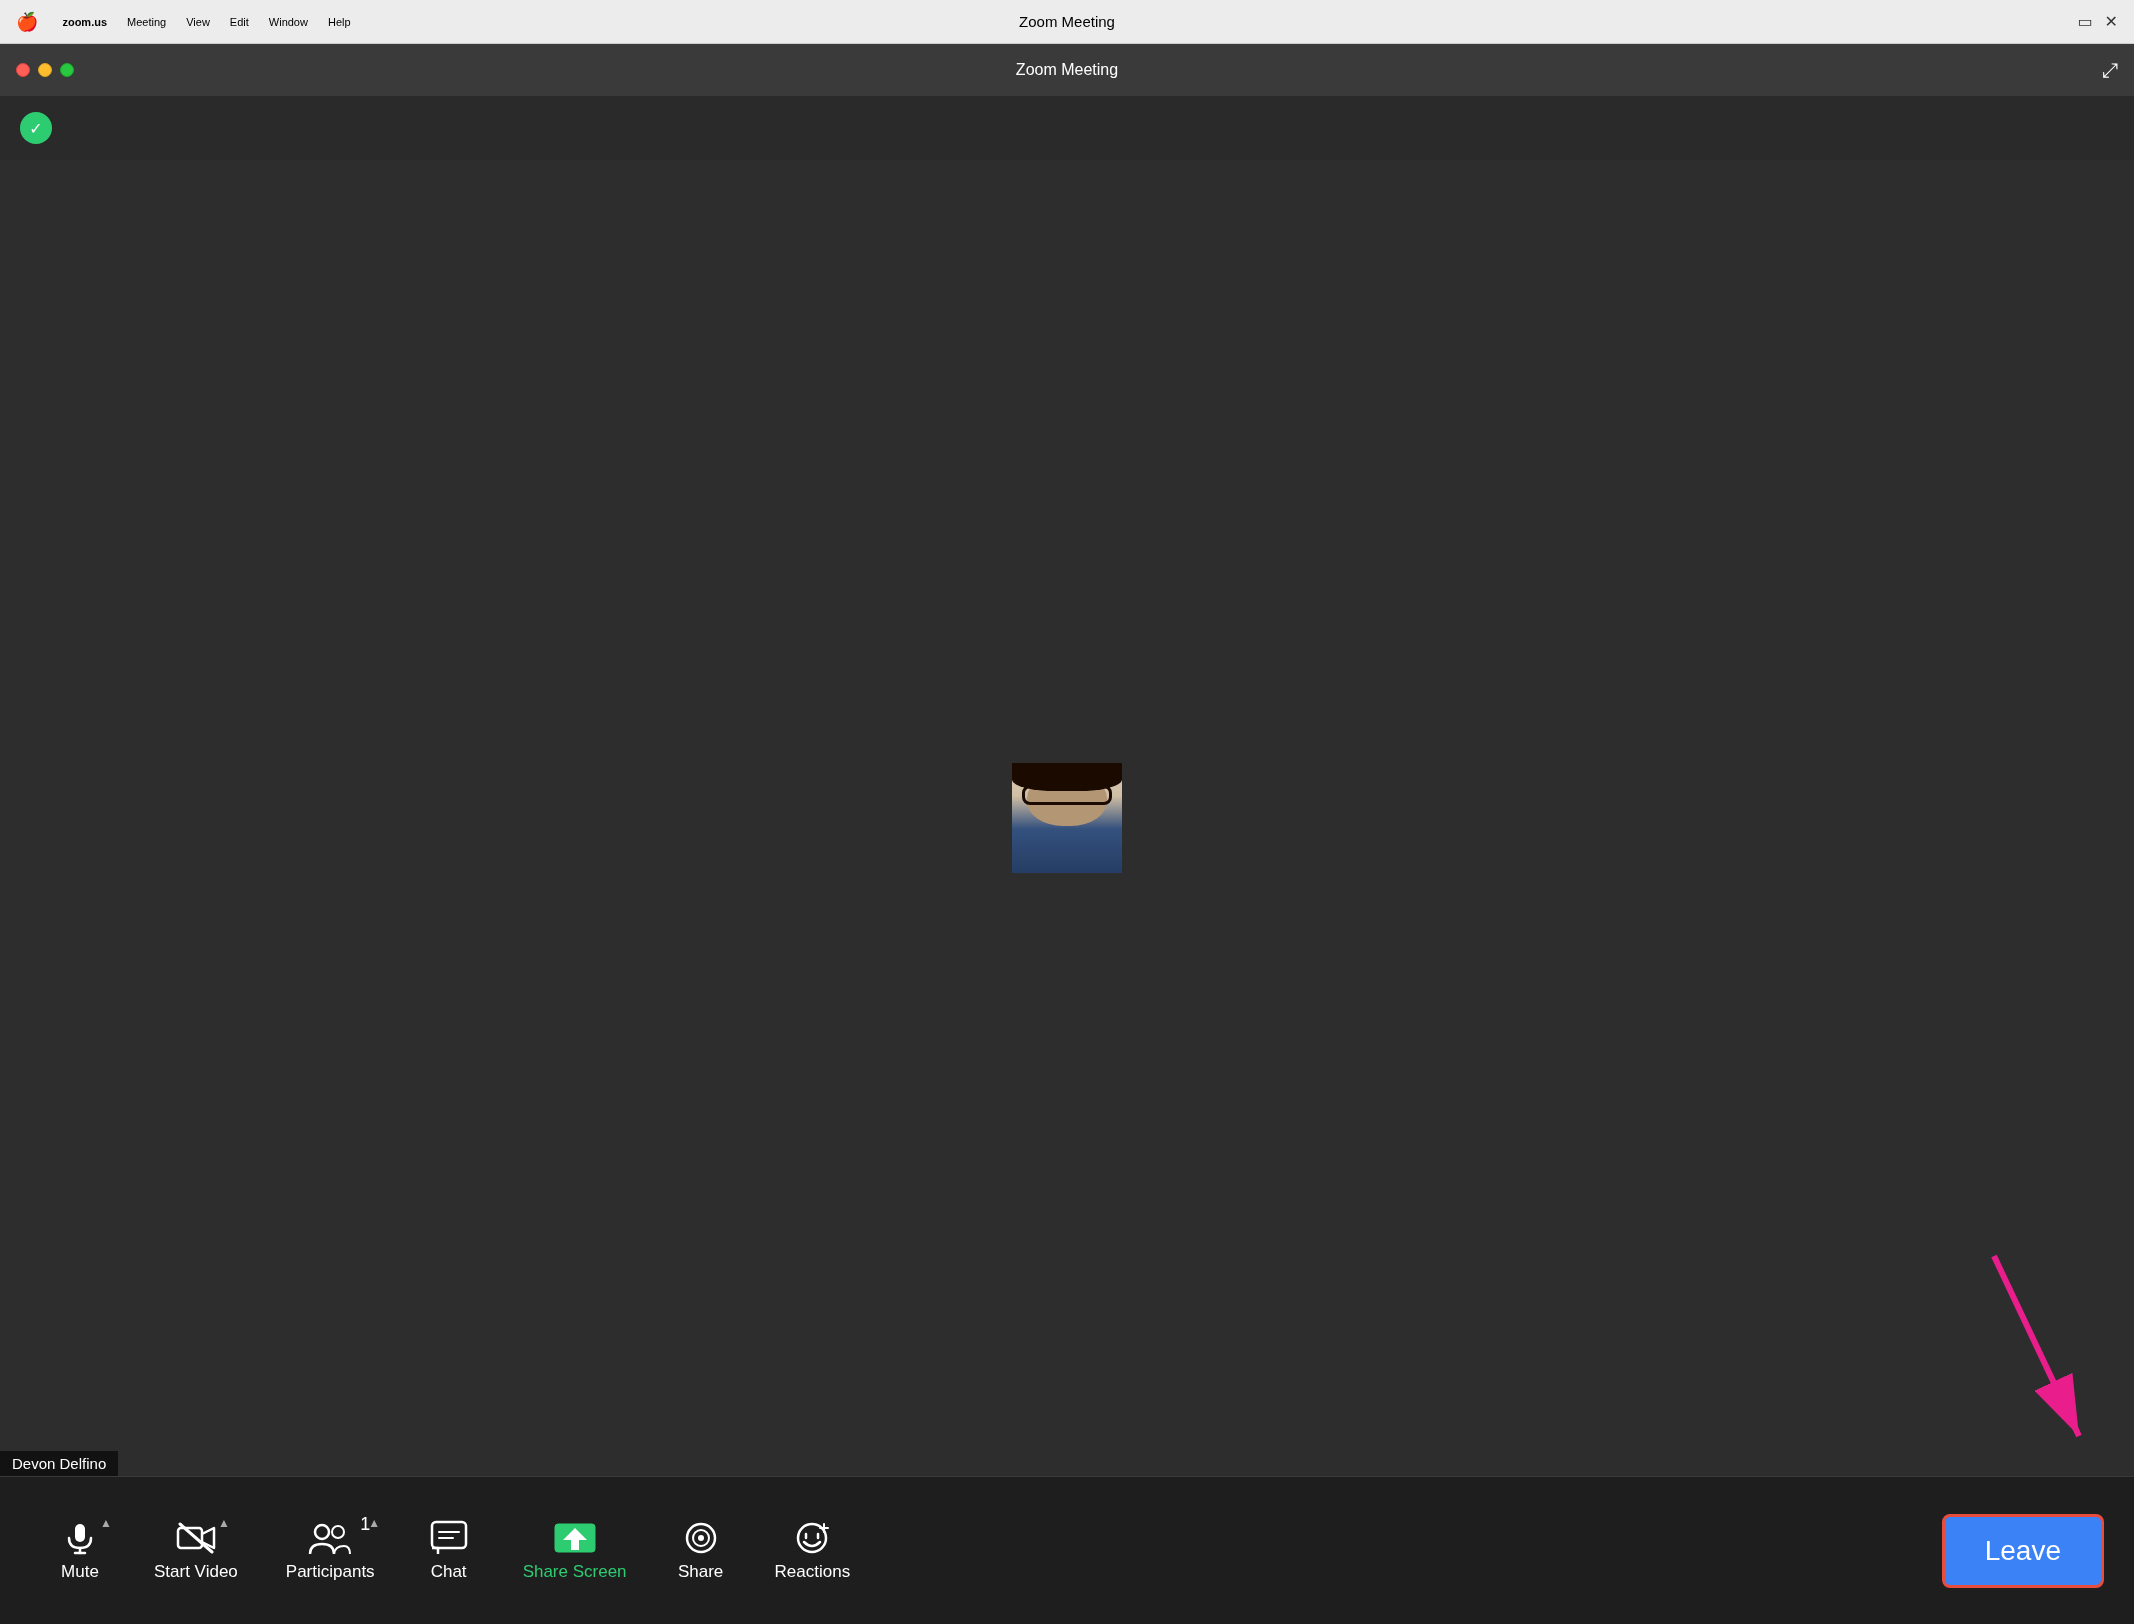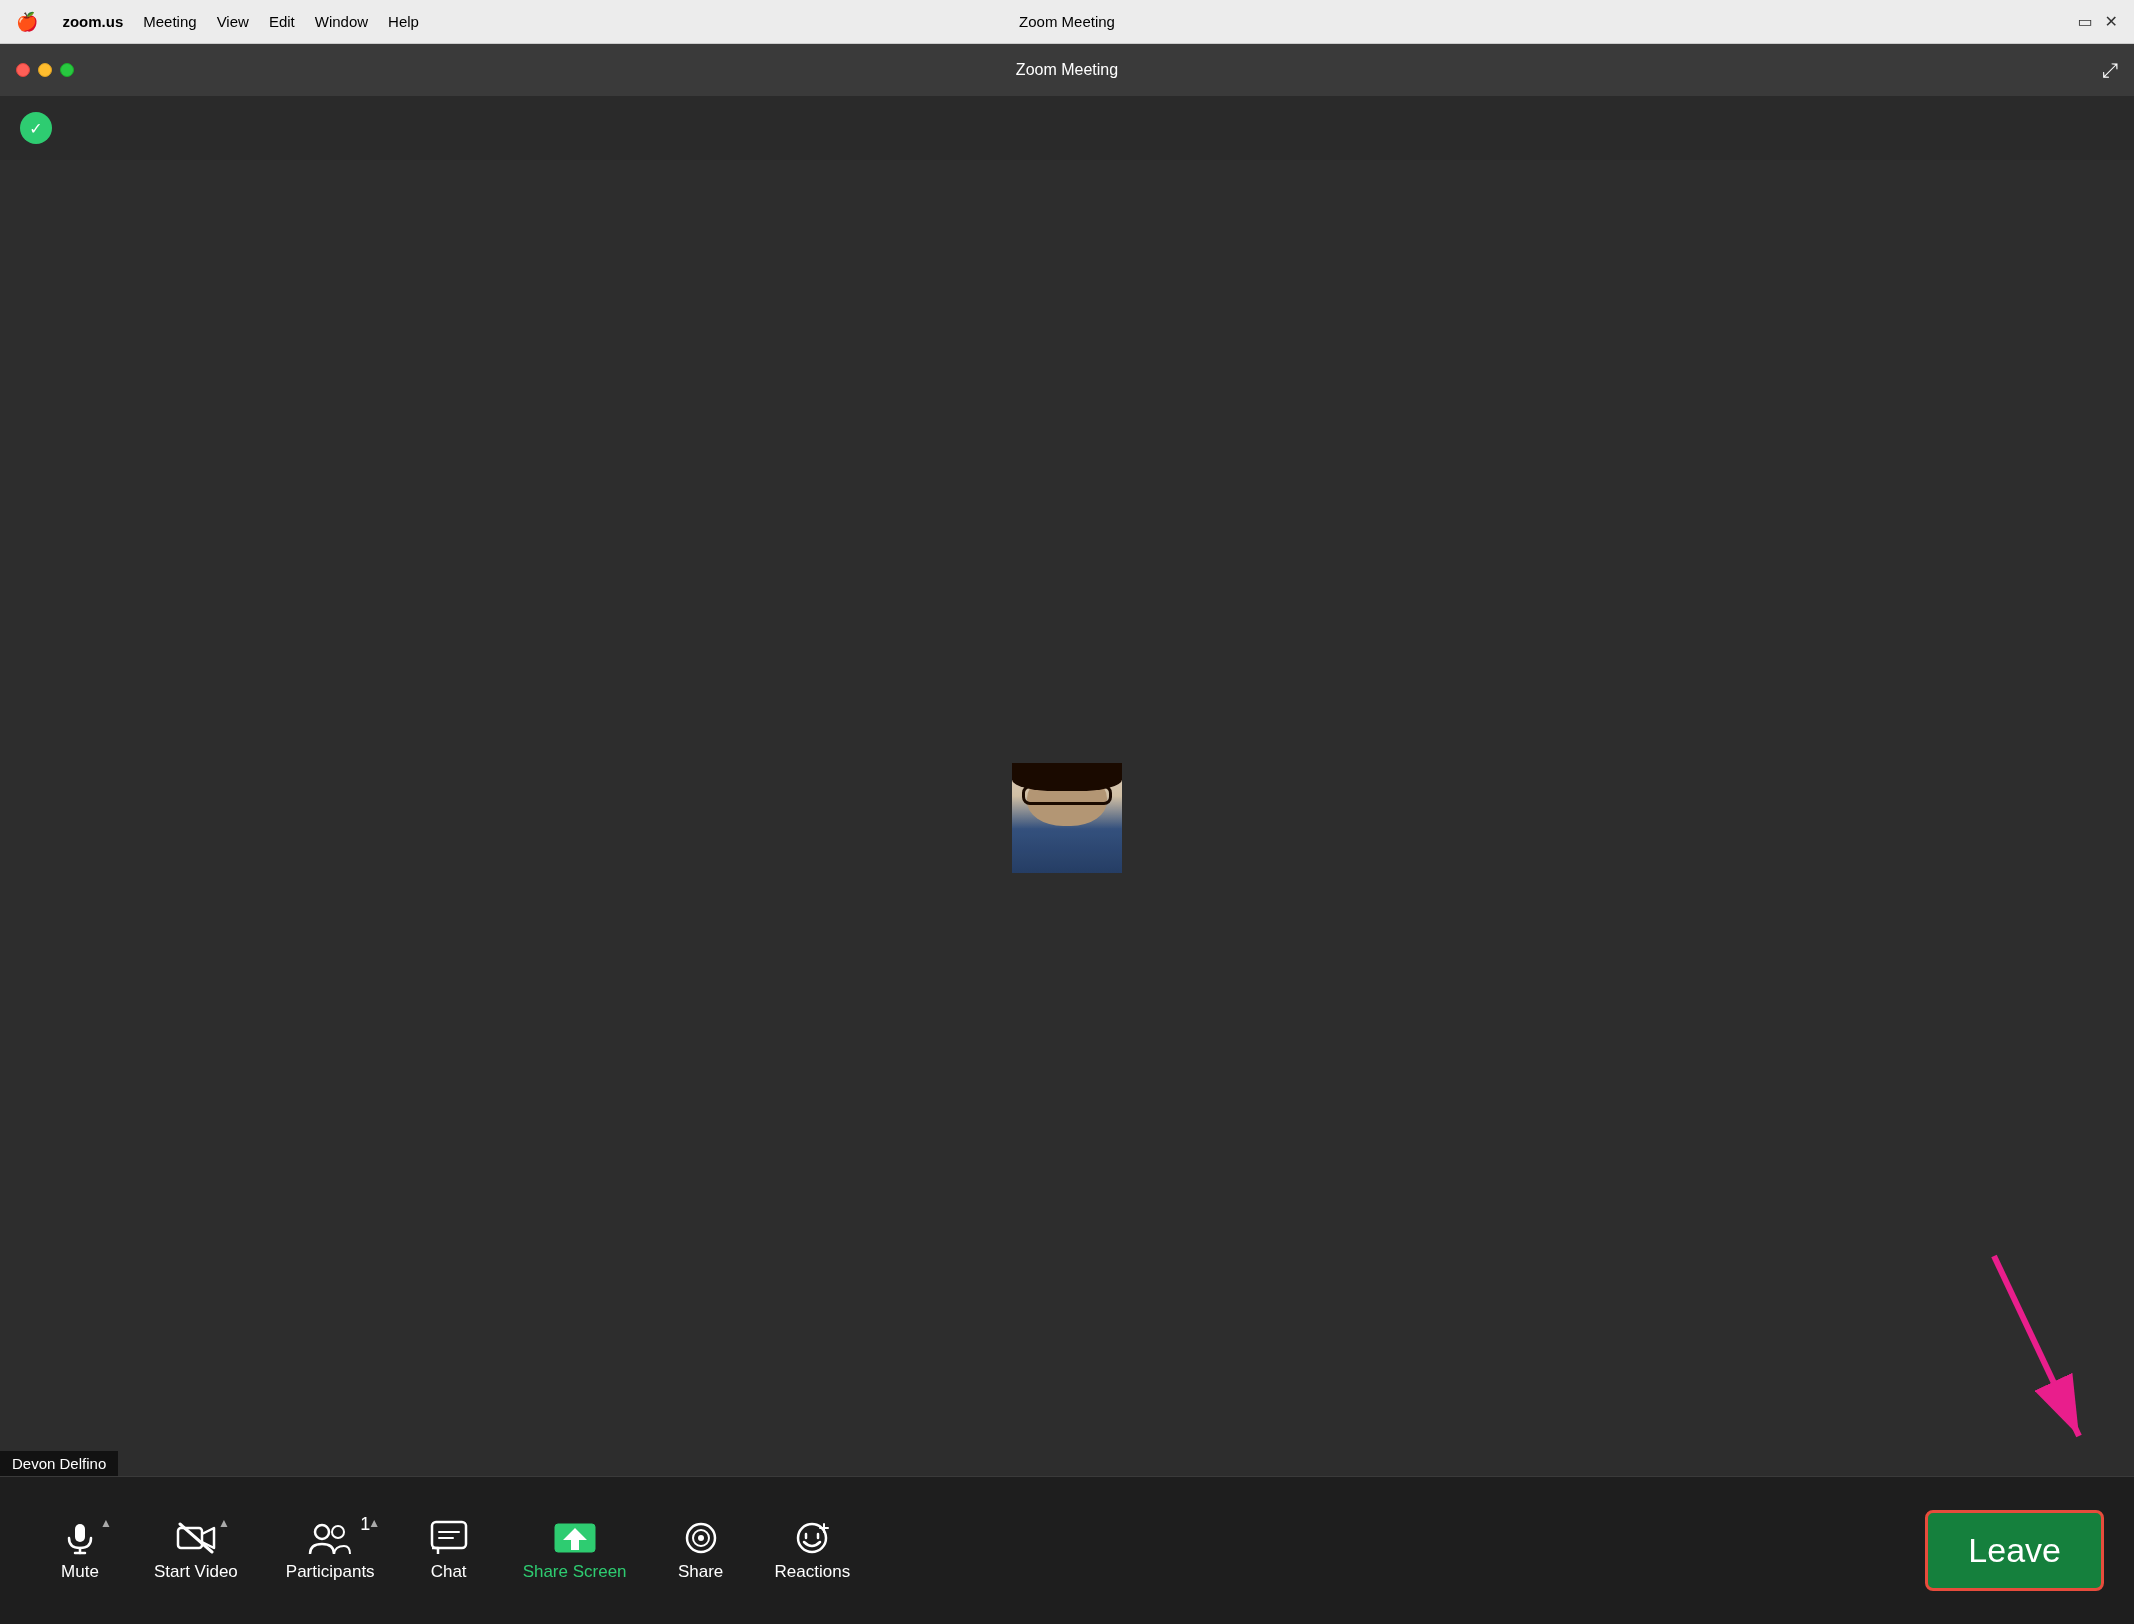--- a/index.html
+++ b/index.html
@@ -21,21 +21,21 @@
       padding: 0 16px;
       gap: 20px;
       border-bottom: 1px solid #ccc;
       position: relative;
     }
     .menu-bar-apple {
       font-size: 18px;
       margin-right: 4px;
     }
     .menu-bar-item {
-      font-size: 15px;
+      font-size: 11px;
       color: #000;
       font-weight: 400;
     }
     .menu-bar-item.bold {
       font-weight: 600;
     }
     .menu-bar-title {
       position: absolute;
       left: 50%;
       transform: translateX(-50%);
@@ -240,26 +240,26 @@
       font-size: 12px;
       position: absolute;
       top: -4px;
       right: -14px;
       color: #aaa;
     }
 
     .leave-btn {
       position: absolute;
       right: 30px;
-      background: #15803d;
+      background: #3b82f6;
       color: #fff;
       border: none;
       border-radius: 8px;
       padding: 18px 40px;
-      font-size: 34px;
+      font-size: 28px;
       font-weight: 500;
       cursor: pointer;
       border: 3px solid #e74c3c;
     }
 
     
     .arrow-svg {
       position: absolute;
       bottom: 148px;
       right: 20px;

